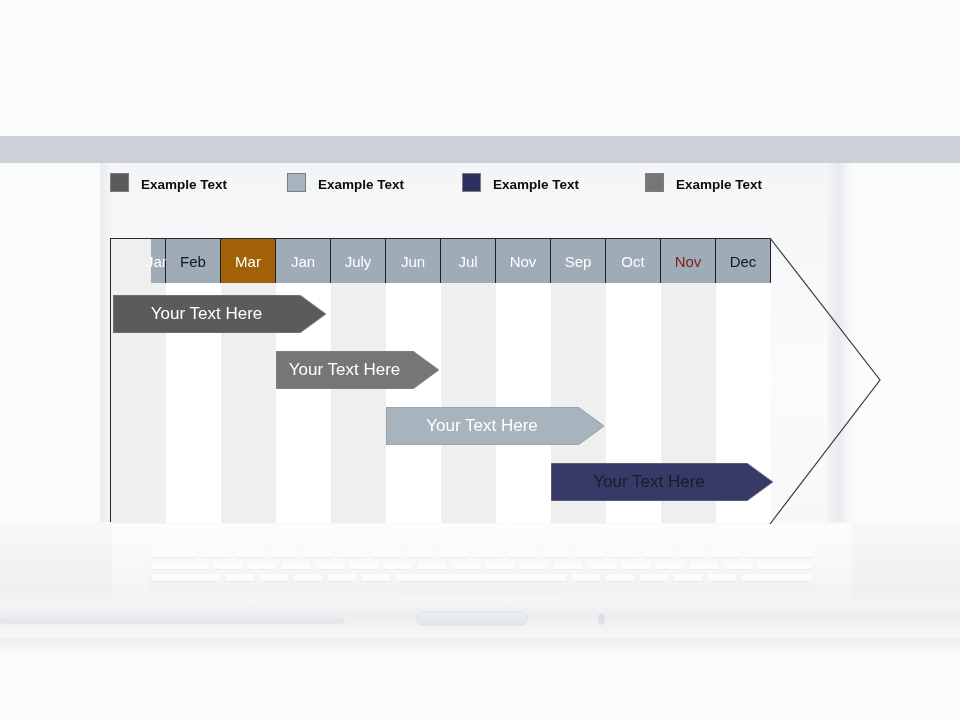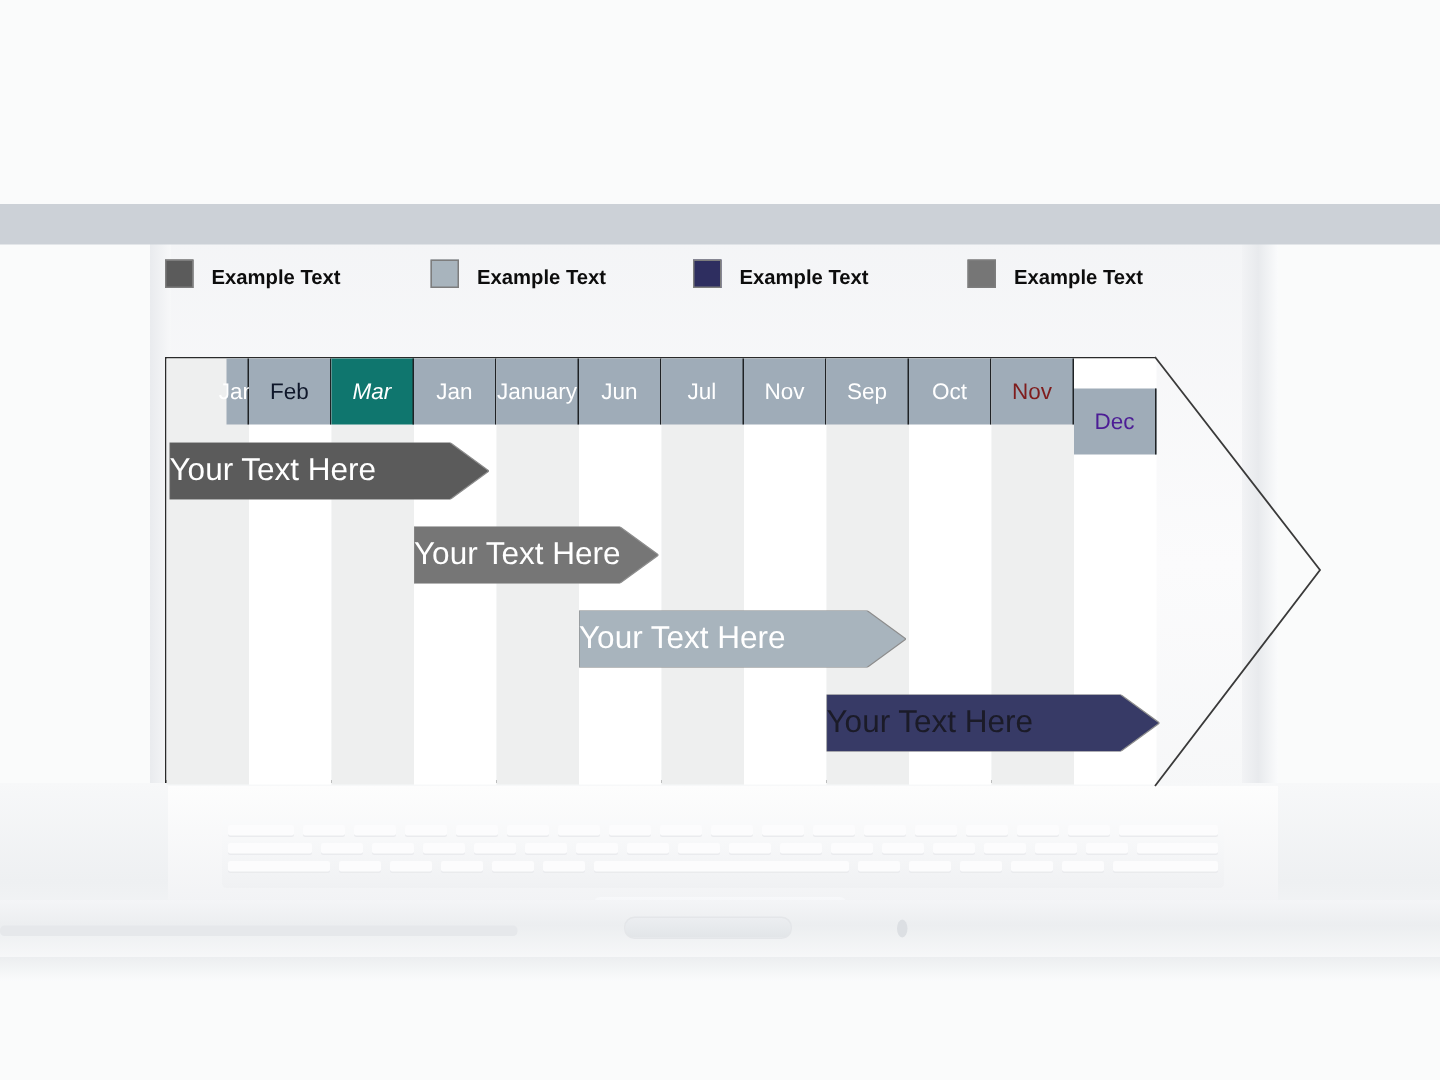--- a/index.html
+++ b/index.html
@@ -210,22 +210,22 @@
   .bar {
     position: absolute;
     height: 38px;
     display: flex;
     align-items: center;
   }
   .bar svg { position: absolute; left: 0; top: 0; }
   .bar-label {
     position: relative;
     width: 100%;
-    text-align: left;
-    font-size: 21px;
+    text-align: center;
+    font-size: 17px;
     padding-right: 26px;
     white-space: nowrap;
   }
   .bar-label.light { color: #ffffff; }
   .bar-label.dark  { color: #1b1b28; }
 </style>
 </head>
 <body>
 
 <div id="slide">
@@ -318,48 +318,48 @@
 
   <div class="chart">
     <div id="cols">
         <div class="col col-odd" style="left: 0px; width: 55px;">
           <div class="col-head first" style="background: rgb(159, 172, 184); color: rgb(255, 255, 255);">Jan</div>
         </div>
         <div class="col col-even" style="left: 55px; width: 55px;">
           <div class="col-head" style="background: rgb(159, 172, 184); color: #0f172a;">Feb</div>
         </div>
         <div class="col col-odd" style="left: 110px; width: 55px;">
-          <div class="col-head" style="background: #0f766e; color: rgb(255, 255, 255); font-style: italic;">Mar</div>
+          <div class="col-head" style="background: #a16207; color: rgb(255, 255, 255);">Mar</div>
         </div>
         <div class="col col-even" style="left: 165px; width: 55px;">
           <div class="col-head" style="background: rgb(159, 172, 184); color: rgb(255, 255, 255);">Jan</div>
         </div>
         <div class="col col-odd" style="left: 220px; width: 55px;">
-          <div class="col-head" style="background: rgb(159, 172, 184); color: rgb(255, 255, 255);">January</div>
+          <div class="col-head" style="background: rgb(159, 172, 184); color: rgb(255, 255, 255);">July</div>
         </div>
         <div class="col col-even" style="left: 275px; width: 55px;">
           <div class="col-head" style="background: rgb(159, 172, 184); color: rgb(255, 255, 255);">Jun</div>
         </div>
         <div class="col col-odd" style="left: 330px; width: 55px;">
           <div class="col-head" style="background: rgb(159, 172, 184); color: rgb(255, 255, 255);">Jul</div>
         </div>
         <div class="col col-even" style="left: 385px; width: 55px;">
           <div class="col-head" style="background: rgb(159, 172, 184); color: rgb(255, 255, 255);">Nov</div>
         </div>
         <div class="col col-odd" style="left: 440px; width: 55px;">
           <div class="col-head" style="background: rgb(159, 172, 184); color: rgb(255, 255, 255);">Sep</div>
         </div>
         <div class="col col-even" style="left: 495px; width: 55px; text-align: center;">
           <div class="col-head" style="background: rgb(159, 172, 184); color: rgb(255, 255, 255);">Oct</div>
         </div>
         <div class="col col-odd" style="left: 550px; width: 55px;">
           <div class="col-head" style="background: rgb(159, 172, 184); color: #7f1d1d;">Nov</div>
         </div>
         <div class="col col-even" style="left: 605px; width: 55px;">
-          <div class="col-head" style="background: rgb(159, 172, 184); color: #4c1d95; margin-top: 20px;">Dec</div>
+          <div class="col-head" style="background: rgb(159, 172, 184); color: #0f172a;">Dec</div>
         </div>
       </div>
     <div id="bars">
         <div class="bar" style="left: 2px; top: 56px; width: 213px;">
           <svg width="213" height="38" viewBox="0 0 213 38">
             <polygon points="0,0 187,0 213,19 187,38 0,38" fill="#5b5b5b" stroke="#8d8d8d" stroke-width="0.8"></polygon>
           </svg>
           <div class="bar-label light">Your  Text Here</div>
         </div>
         <div class="bar" style="left: 165px; top: 112px; width: 163px;">

